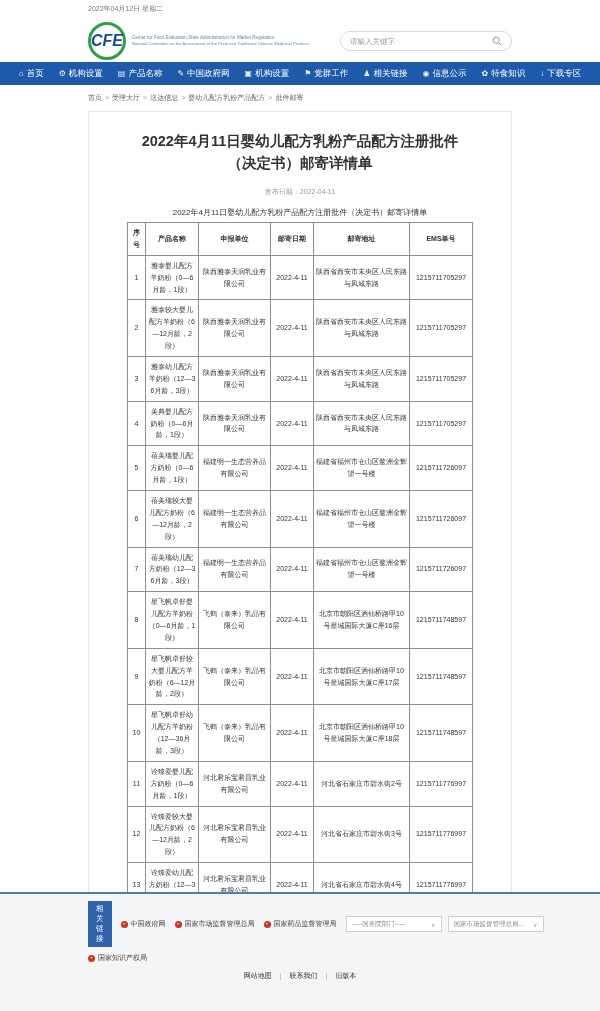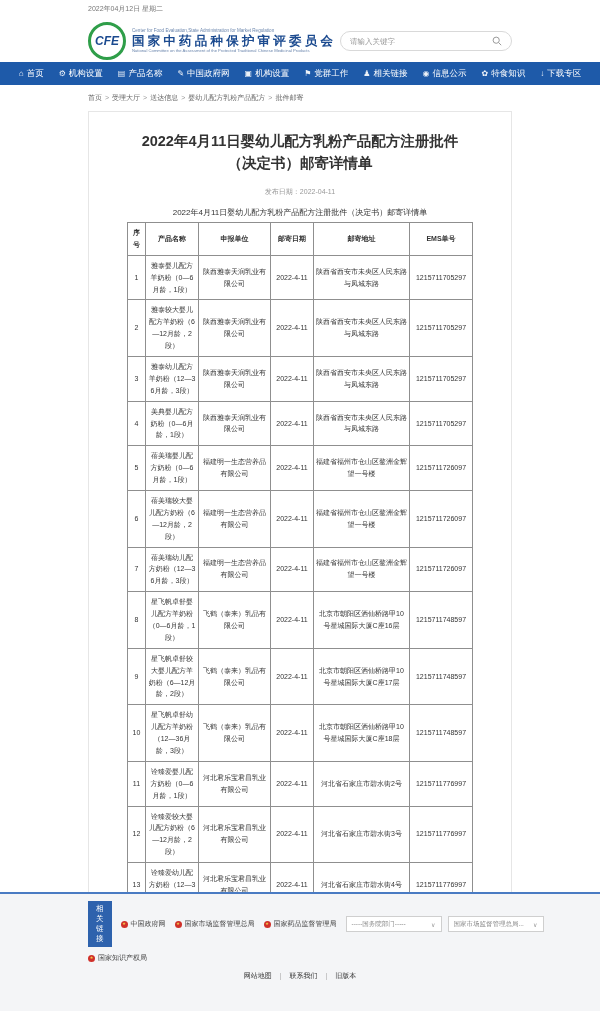--- a/index.html
+++ b/index.html
@@ -10,21 +10,21 @@
   }
   
   .topbar { height:18px; padding:4px 0 0 88px; font-size:7px; color:#777; background:#fff; }
   
   .header { height:44px; padding:2px 88px 0 88px; display:flex; align-items:center; background:#fff; }
   .logo-wrap { display:flex; align-items:center; gap:6px; }
   .logo-circle {
     width:38px; height:38px; border-radius:50%; border:3px solid #2f9e49;
     display:flex; align-items:center; justify-content:center; flex:0 0 auto;
   }
-  .logo-circle span { font-size:12px; font-weight:bold; font-style:italic; color:#1b4a8f; }
+  .logo-circle span { font-size:16px; font-weight:bold; font-style:italic; color:#1b4a8f; }
   .org-block { line-height:1.05; }
   .org-cn1 { font-size:12.5px; font-weight:bold; color:#1b4a8f; letter-spacing:.5px; }
   .org-en1 { font-size:4.6px; color:#6b86ad; margin-top:1px; }
   .org-cn2 { font-size:12.5px; font-weight:bold; color:#1b4a8f; letter-spacing:3.2px; margin-top:1px; }
   .org-en2 { font-size:4.2px; color:#6b86ad; margin-top:1px; }
   .search-box {
     margin-left:auto; width:172px; height:20px; border:1px solid #d9d9d9; border-radius:11px;
     display:flex; align-items:center; padding:0 9px; background:#fff;
   }
   .search-box input {
@@ -86,21 +86,20 @@
   <span>2022年04月12日 星期二</span>
 </div>
 
 <div class="header">
   <div class="logo-wrap">
     <div class="logo-circle">
       <span>CFE</span>
     </div>
     <div class="org-block">
       <div class="org-en1">Center for Food Evaluation,State Administration for Market Regulation</div>
-      <div class="org-cn2">国家中药品种保护审评委员会</div>
       <div class="org-en2">National Committee on the Assessment of the Protected Traditional Chinese Medicinal Products</div>
     </div>
   </div>
   <div class="search-box">
     <input type="text" placeholder="请输入关键字" style="">
     <svg width="10" height="10" viewBox="0 0 10 10">
       <circle cx="4.2" cy="4.2" r="3.1" fill="none" stroke="#9a9a9a" stroke-width="1"></circle>
       <line x1="6.6" y1="6.6" x2="9.2" y2="9.2" stroke="#9a9a9a" stroke-width="1"></line>
     </svg>
   </div>

